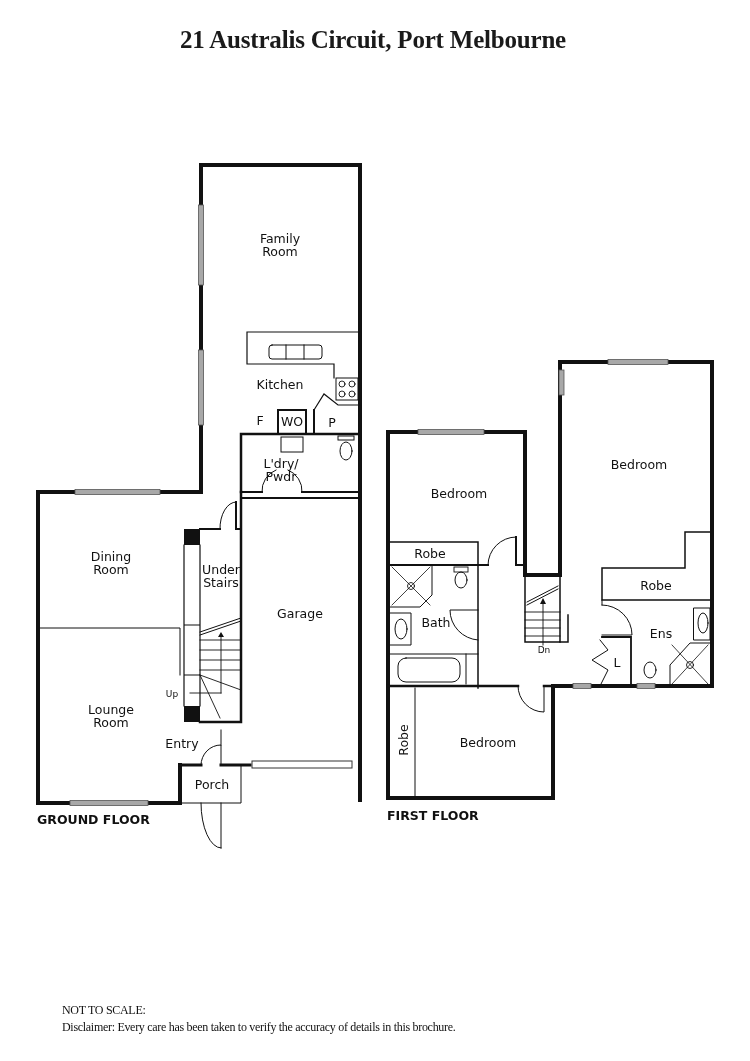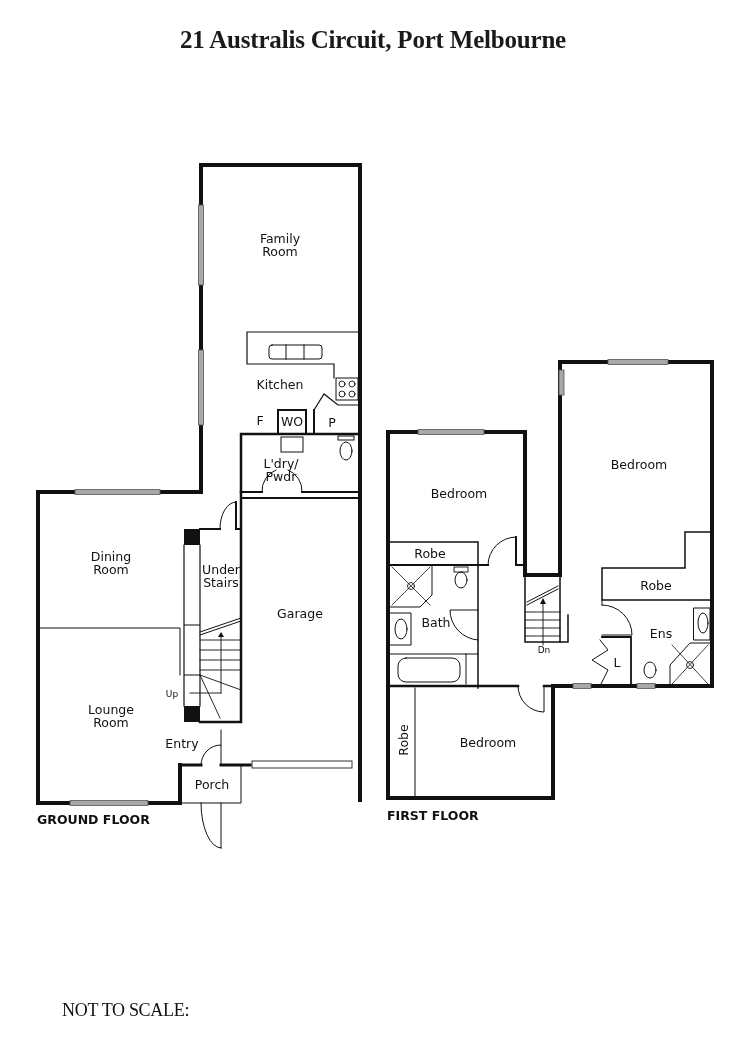--- a/index.html
+++ b/index.html
@@ -8,21 +8,21 @@
     position: absolute; left: 0; top: 26px; width: 746px; text-align: center;
     font-family: "Liberation Serif", "DejaVu Serif", serif; font-weight: bold;
     font-size: 25px; color: #1a1a1a; letter-spacing: -0.2px;
   }
   svg.plan { position: absolute; left: 0; top: 0; }
   .lbl { font-family: "DejaVu Sans", "Liberation Sans", sans-serif; font-size: 12.5px; fill: #111; }
   .lbl-sm { font-family: "DejaVu Sans", "Liberation Sans", sans-serif; font-size: 9px; fill: #111; }
   .floor-lbl { font-family: "DejaVu Sans", "Liberation Sans", sans-serif; font-size: 12.5px; font-weight: bold; fill: #111; }
   .footer {
     position: absolute; left: 62px; top: 1002px;
-    font-family: "Liberation Serif", "DejaVu Serif", serif; font-size: 18px;
+    font-family: "Liberation Serif", "DejaVu Serif", serif; font-size: 12px;
     color: #111; line-height: 17px; letter-spacing: -0.3px;
   }
 </style>
 </head>
 <body>
 
 <div class="title">21 Australis Circuit, Port Melbourne</div>
 
 <svg class="plan" width="750" height="1061" viewBox="0 0 750 1061">
 
@@ -186,13 +186,14 @@
     <text class="lbl" x="0" y="0" text-anchor="middle" transform="translate(408 740) rotate(-90)">Robe</text>
     <text class="lbl" x="661" y="638" text-anchor="middle">Ens</text>
     <text class="lbl" x="617" y="667" text-anchor="middle">L</text>
     <text class="lbl-sm" x="544" y="653" text-anchor="middle">Dn</text>
     <text class="floor-lbl" x="387" y="820">FIRST FLOOR</text>
   </g>
 </svg>
 
 <div class="footer">
   <div>NOT TO SCALE:</div>
+  <div>Disclaimer: Every care has been taken to verify the accuracy of details in this brochure.</div>
 </div>
 
 </body></html>

